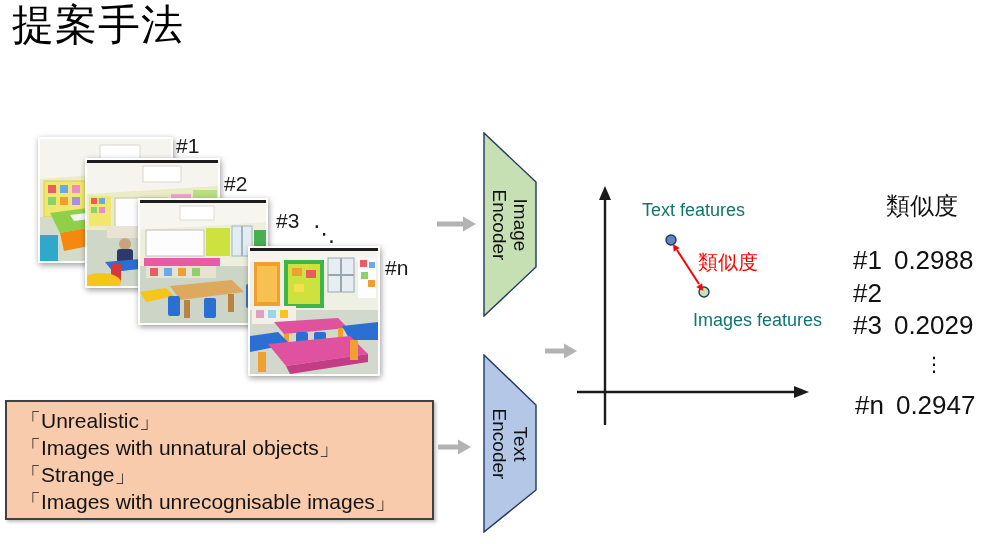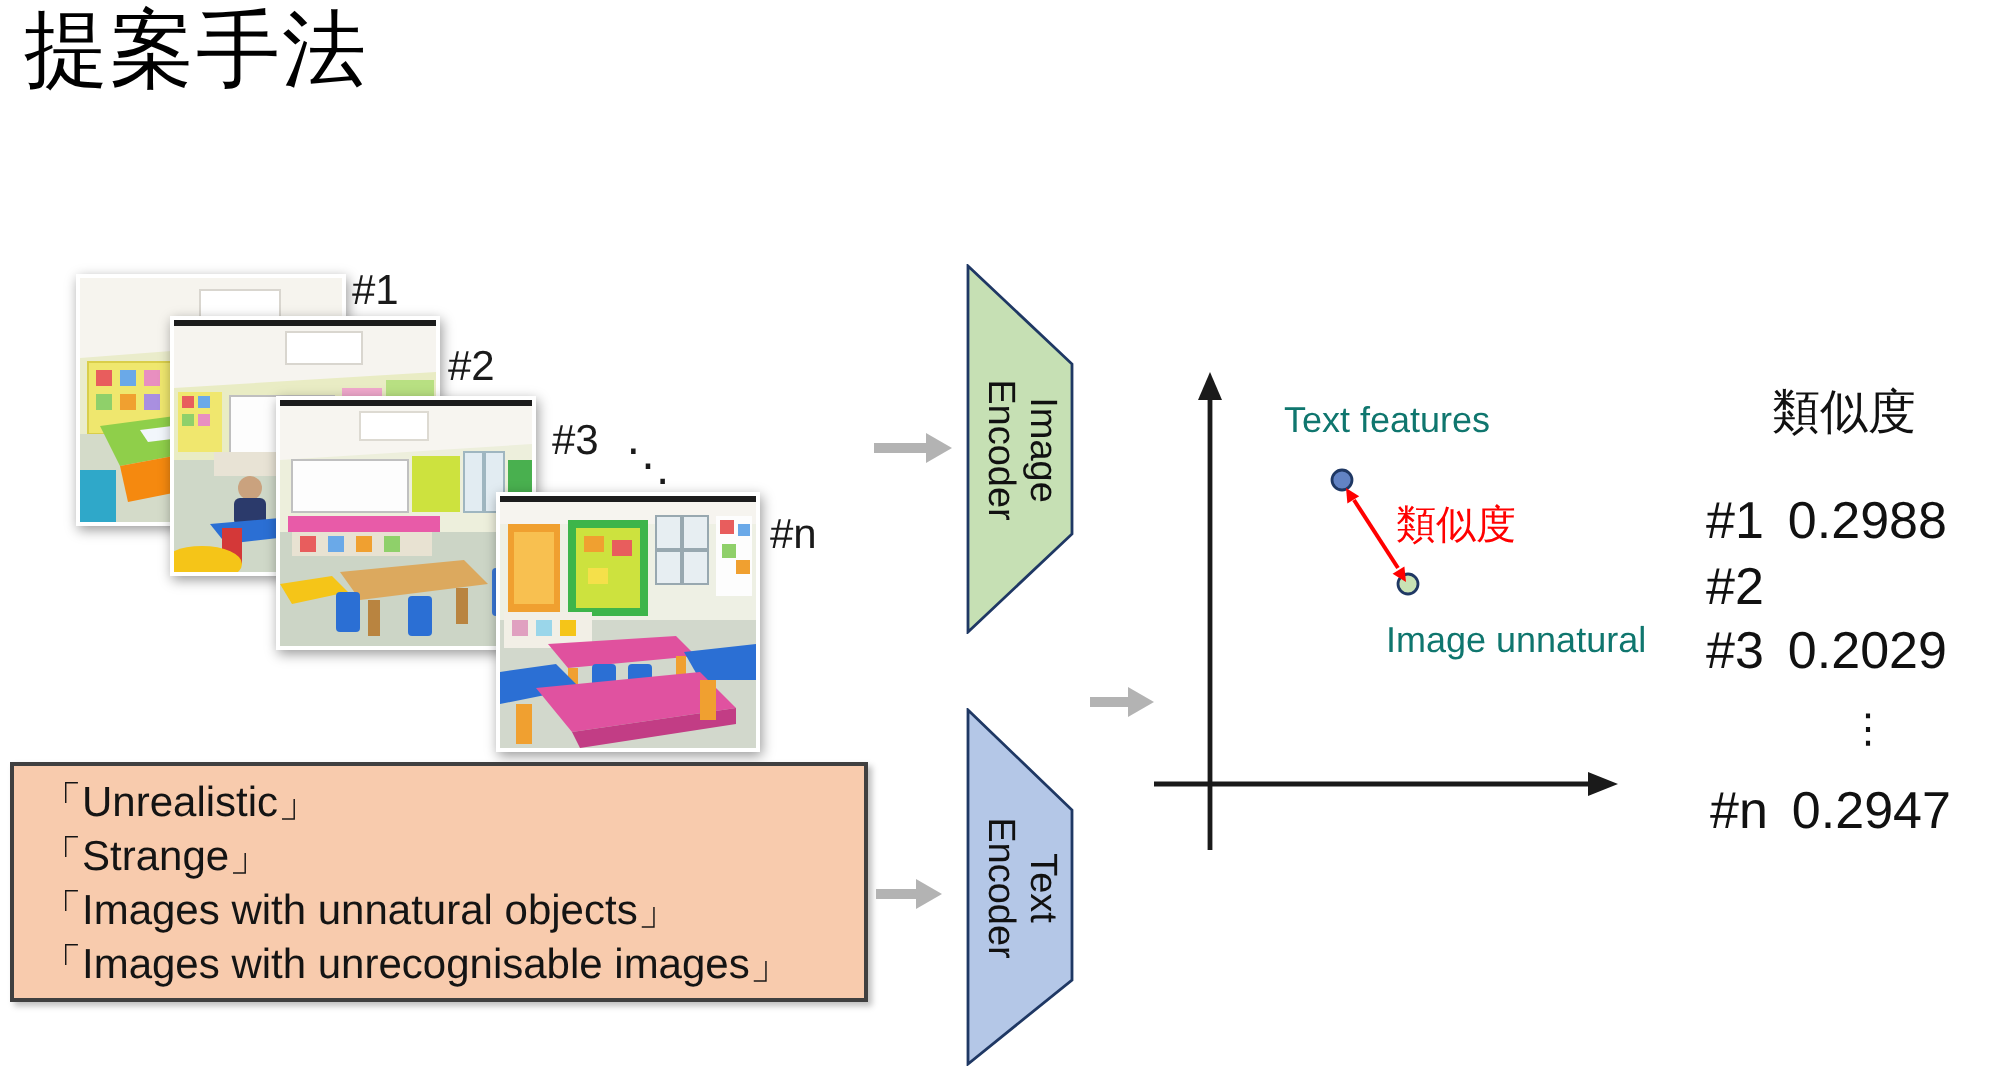--- a/index.html
+++ b/index.html
@@ -14,21 +14,21 @@
   .subtitle { left:15px; top:57px; width:905px; font-size:24px; line-height:28px; color:#111; }
 
   
   .photo { position:absolute; border:2px solid #fff; background:#fff;
            box-shadow:1px 2px 6px rgba(0,0,0,0.40); }
   .photo svg { display:block; }
   .stack-label { position:absolute; font-size:21px; color:#1a1a1a; }
   .stack-ellipsis { position:absolute; font-family:"DejaVu Sans",sans-serif; font-size:22px; color:#1a1a1a; }
 
   
-  .prompt-box { left:5px; top:381px; width:429px; height:120px; background:#f8cbad;
+  .prompt-box { left:5px; top:400px; width:429px; height:120px; background:#f8cbad;
                 border:2px solid #404040; box-shadow:2px 2px 3px rgba(0,0,0,0.25);
                 padding:5px 13px; }
   .prompt-box .line { font-size:21px; line-height:27px; color:#141414; white-space:nowrap; }
 
   
   .encoder { position:absolute; display:flex; align-items:center; justify-content:center; }
   .encoder svg { position:absolute; left:0; top:0; }
   .encoder .enc-label { position:relative; transform:rotate(90deg); text-align:center;
                         font-size:19px; line-height:21px; color:#111; white-space:nowrap; }
   .enc-image { left:483px; top:132px; width:54px; height:185px; }
@@ -178,22 +178,22 @@
   </div>
 
   <div class="stack-label" style="left:176px; top:134px;">#1</div>
   <div class="stack-label" style="left:224px; top:172px;">#2</div>
   <div class="stack-label" style="left:276px; top:209px;">#3</div>
   <div class="stack-ellipsis" style="left:313px; top:221px;">⋱</div>
   <div class="stack-label" style="left:385px; top:256px;">#n</div>
 
   <div class="abs prompt-box">
     <div class="line">「Unrealistic」</div>
+    <div class="line">「Images with unnatural objects」</div>
     <div class="line">「Strange」</div>
-    <div class="line">「Images with unnatural objects」</div>
     <div class="line">「Images with unrecognisable images」</div>
   </div>
 
   <div class="encoder enc-image">
     <svg width="54" height="185" viewBox="0 0 54 185">
       <polygon points="1,1 53,50 53,135 1,184" fill="#c6e0b4" stroke="#1f3864" stroke-width="1.4"></polygon>
     </svg>
     <div class="enc-label">
       <span>Image</span><br>
       <span>Encoder</span>
@@ -241,21 +241,21 @@
 
     <g>
       <line x1="677" y1="250" x2="699" y2="284" stroke="#ff0000" stroke-width="2"></line>
       <polygon points="673,244 673.7,251.8 679.6,248.1" fill="#ff0000"></polygon>
       <polygon points="703,291 696.3,286.9 702.2,283.2" fill="#ff0000"></polygon>
     </g>
   </svg>
 
   <div class="plot-label" style="left:642px; top:200px;">Text features</div>
   <div class="plot-sim">類似度</div>
-  <div class="plot-label" style="left:693px; top:310px;">Image unnatural</div>
+  <div class="plot-label" style="left:693px; top:310px;">Images features</div>
 
   <div class="sim-header">類似度</div>
   <div class="sim-row" style="left:853px; top:245px;">
     <span>#1</span>
     <span>0.2988</span>
   </div>
   <div class="sim-row" style="left:853px; top:278px;">
     <span>#2</span>
   </div>
   <div class="sim-row" style="left:853px; top:310px;">

